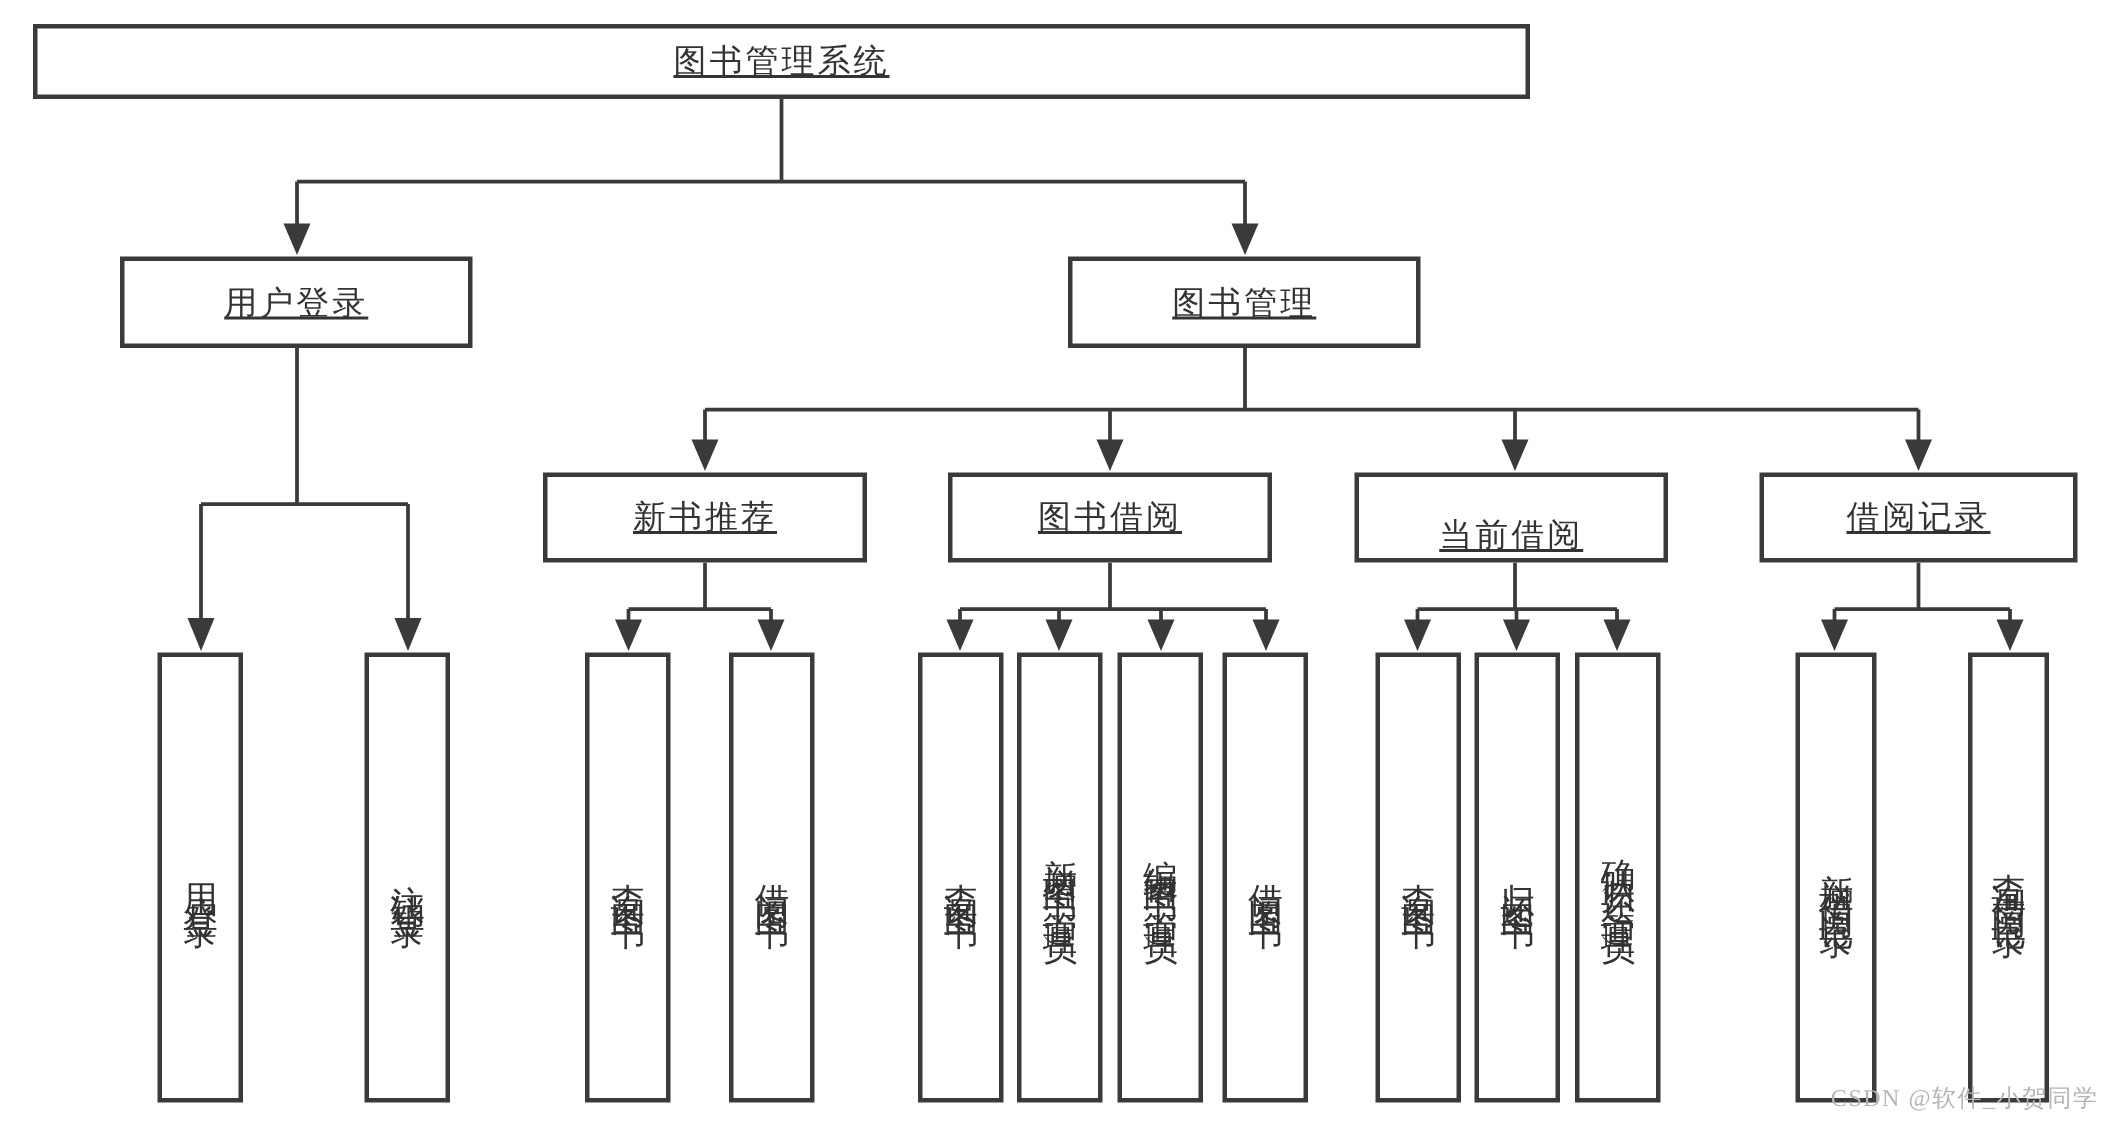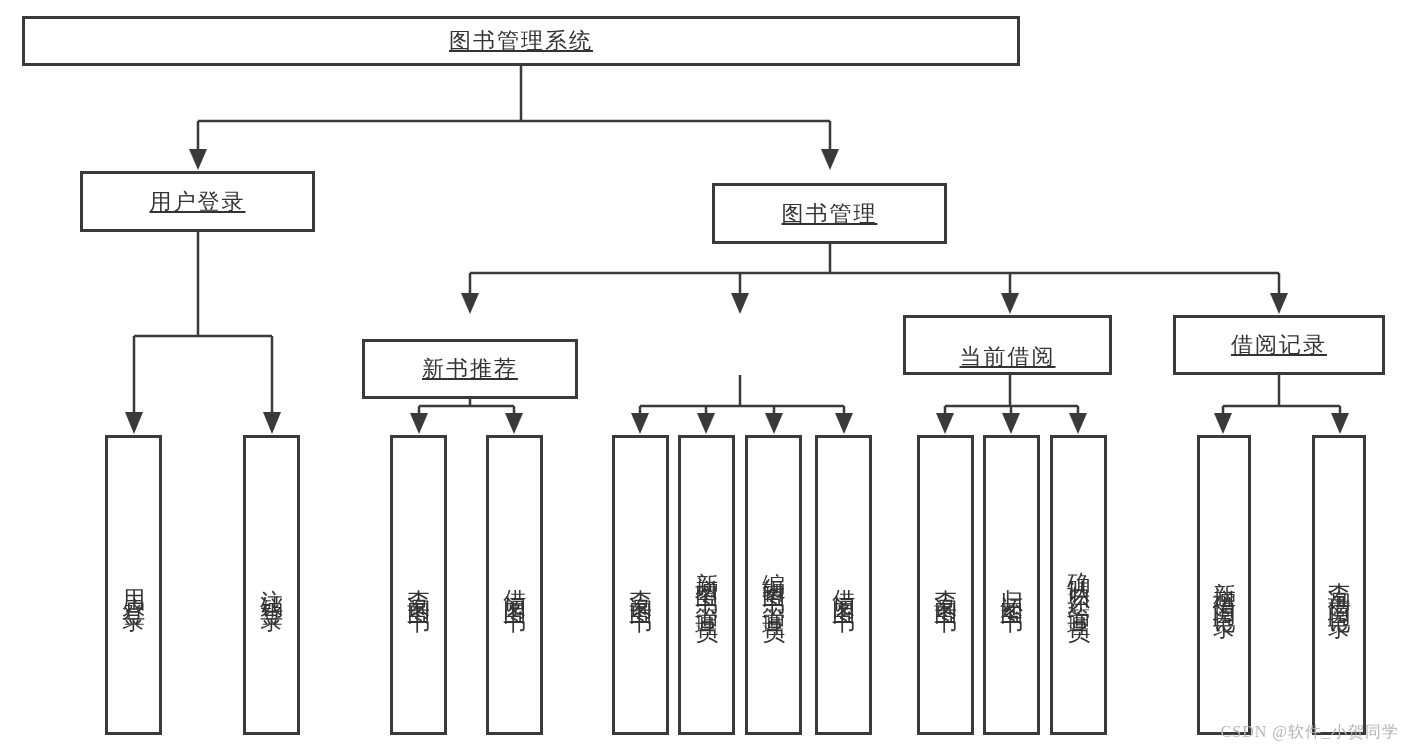--- a/index.html
+++ b/index.html
@@ -114,26 +114,29 @@
     </g>
   </svg>
 
   <div class="hbox" style="left:22px;top:16px;width:998px;height:50px;">
     <span>图书管理系统</span>
   </div>
 
   <div class="hbox" style="left:80px;top:171px;width:235px;height:61px;">
     <span>用户登录</span>
   </div>
-  <div class="hbox" style="left:712px;top:171px;width:235px;height:61px;margin-top:12px;">
+  <div class="hbox" style="left:712px;top:171px;width:235px;height:61px;">
     <span>图书管理</span>
   </div>
 
-  <div class="hbox" style="left:362px;top:315px;width:216px;height:60px;margin-top:24px;">
+  <div class="hbox" style="left:362px;top:315px;width:216px;height:60px;">
     <span>新书推荐</span>
+  </div>
+  <div class="hbox" style="left:632px;top:315px;width:216px;height:60px;">
+    <span>图书借阅</span>
   </div>
   <div class="hbox" style="left:903px;top:315px;width:209px;height:60px;align-items:flex-end;">
     <span>当前借阅</span>
   </div>
   <div class="hbox" style="left:1173px;top:315px;width:212px;height:60px;text-align:right;">
     <span>借阅记录</span>
   </div>
 
   <div class="vbox" style="left:105px;top:435px;width:57px;height:300px;">
     <span class="vtext">用户登录</span>

